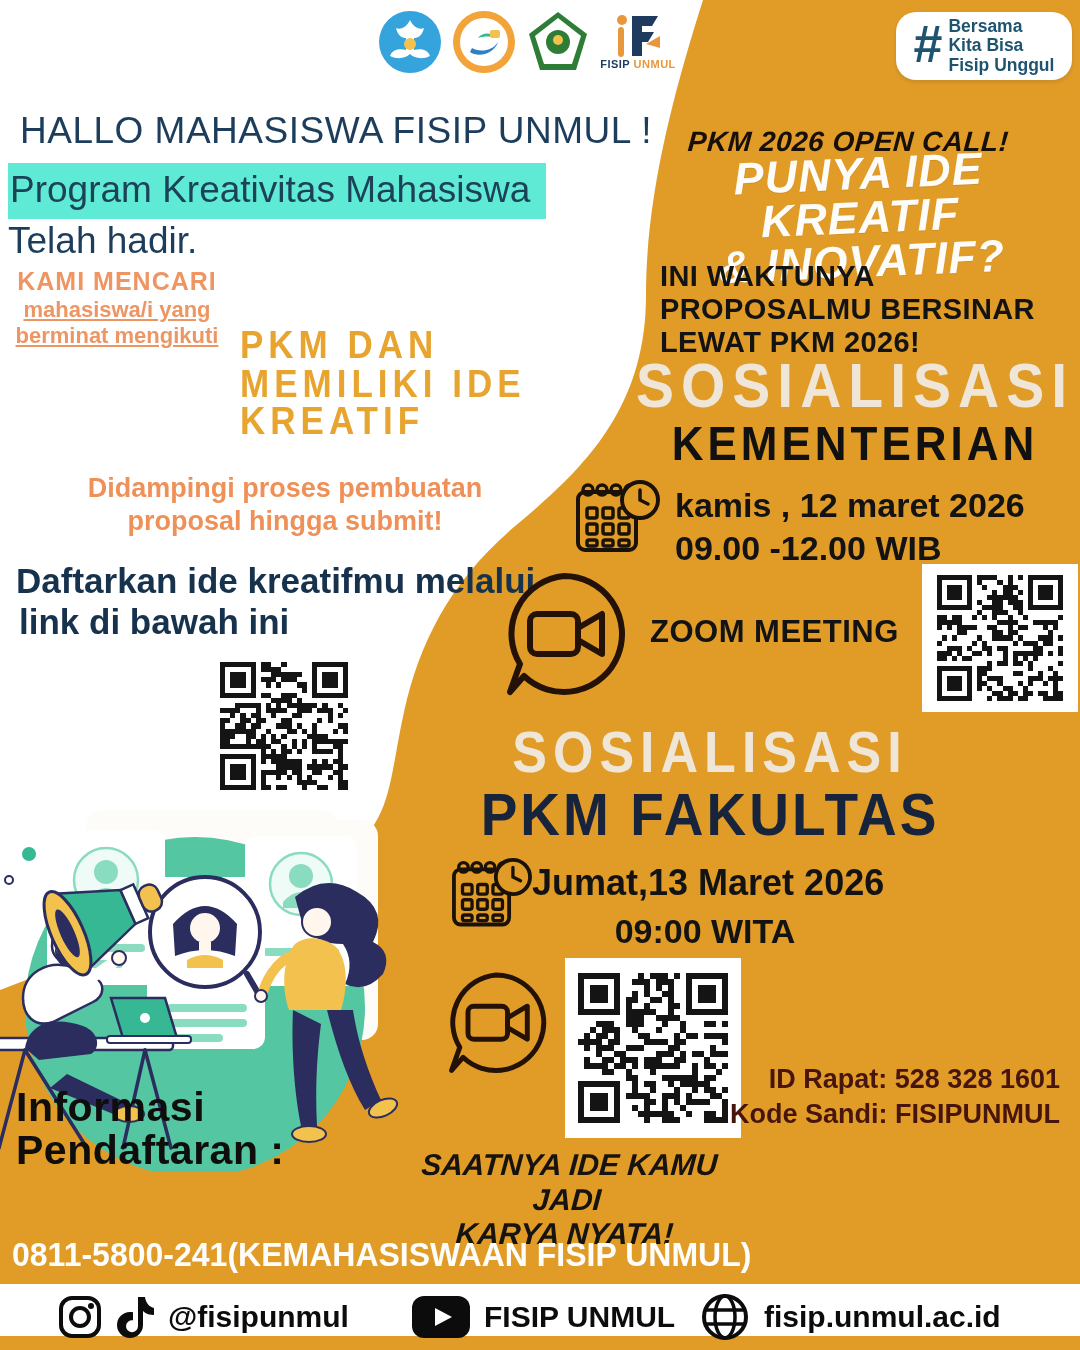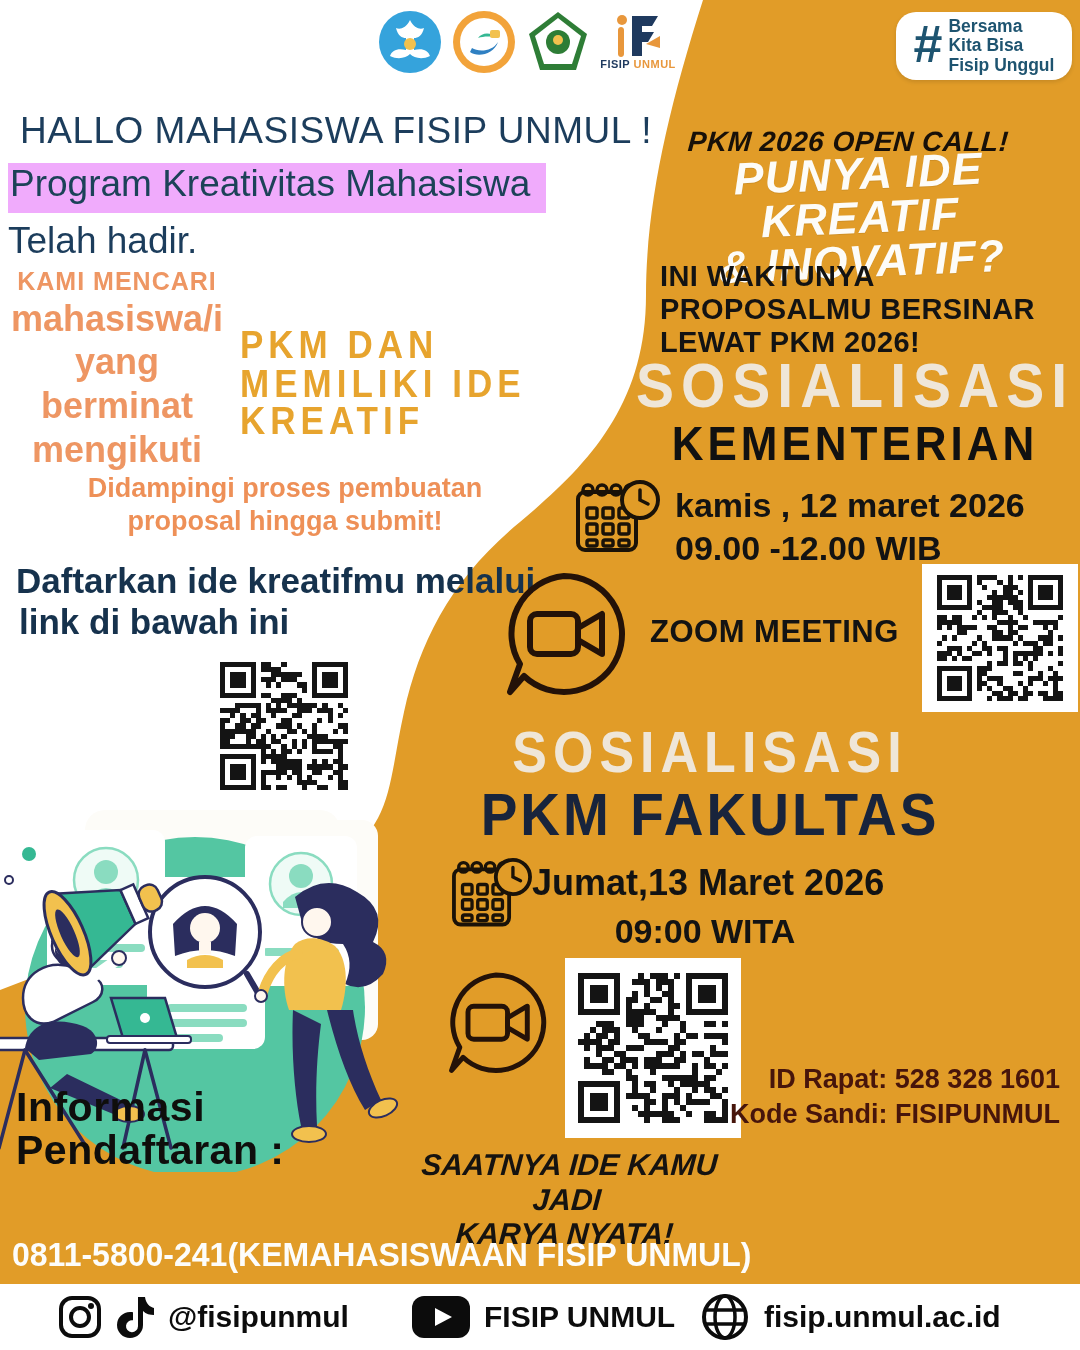--- a/index.html
+++ b/index.html
@@ -13,26 +13,26 @@
 
   
   .logos{left:378px;top:10px;display:flex;gap:10px;align-items:center;}
   .badge{right:8px;top:12px;width:176px;height:68px;background:#fff;border-radius:20px;
     display:flex;align-items:center;justify-content:center;gap:6px;box-shadow:0 2px 4px rgba(0,0,0,.12);}
   .badge .hash{font-size:52px;font-weight:900;color:#1E5470;line-height:1;margin-top:-4px;}
   .badge .lines{font-size:17.5px;font-weight:700;color:#1E5470;line-height:1.1;}
 
   
   .hello{left:8px;top:110px;font-size:37px;font-weight:500;color:#1C3D5C;letter-spacing:.5px;margin-left:12px;}
-  .hl{left:8px;top:163px;font-size:37px;font-weight:500;color:#1C4258;background:#f0abfc;
-      padding:0 16px 8px 2px;}
+  .hl{left:8px;top:163px;font-size:37px;font-weight:500;color:#1C4258;background:#5eead4;
+      padding:6px 16px 8px 2px;}
   .tagline{left:8px;top:220px;font-size:37px;font-weight:500;color:#1C3D5C;text-align:right;}
   .seeking{left:0;top:266px;width:234px;text-align:center;color:#EE9663;font-weight:700;line-height:1.22;}
   .seeking .s1{font-size:25px;letter-spacing:1px;}
-  .seeking .s2,.seeking .s3{font-size:36px;}
+  .seeking .s2,.seeking .s3{font-size:22px;text-decoration:underline;}
   .bigidea{left:240px;top:326px;color:#E7A42E;font-weight:800;font-size:35px;line-height:.96;
       letter-spacing:5px;transform:scaleY(1.12);transform-origin:left top;}
   .support{left:70px;top:472px;width:430px;text-align:center;color:#EE9057;font-weight:700;
       font-size:27px;line-height:1.24;}
   .register{left:16px;top:560px;color:#16324D;font-weight:800;font-size:35px;line-height:1.18;}
   .register .r2{margin-left:3px;}
 
   
   .qrbox{background:#fff;display:flex;align-items:center;justify-content:center;}
   .qr svg{width:100%;height:100%;}
@@ -65,21 +65,21 @@
   .ev2time{left:540px;top:912px;width:330px;text-align:center;color:#131313;font-weight:800;font-size:34px;}
   .meetinfo{left:600px;top:1062px;width:460px;text-align:right;color:#47150B;font-weight:800;
       font-size:27px;line-height:1.28;}
   .closing{left:392px;top:1148px;width:350px;text-align:center;color:#161310;font-weight:900;
       font-style:italic;font-size:30px;line-height:1.15;transform:skewX(-4deg);}
 
   
   .contact{left:16px;top:1086px;color:#0F0E0C;font-weight:800;font-size:41px;line-height:1.05;letter-spacing:.5px;}
   .phone{left:12px;top:1236px;color:#FDFDFB;font-weight:800;font-size:33px;letter-spacing:0;
       transform:scaleX(.97);transform-origin:left;}
-  .socialbar{left:0;top:1284px;width:1080px;height:66px;background:#fff;}
+  .socialbar{left:0;top:1284px;width:1080px;height:52px;background:#fff;}
   .sg{position:absolute;top:0;height:66px;display:flex;align-items:center;gap:14px;}
   .sg .stext{font-weight:700;font-size:30px;color:#0c0c0c;}
   .sg1{left:58px;} .sg2{left:412px;} .sg3{left:700px;}
 </style>
 </head>
 <body>
 
 <div class="poster">
 
   <svg class="abs" width="1080" height="1350" viewBox="0 0 1080 1350" style="left:0;top:0">

